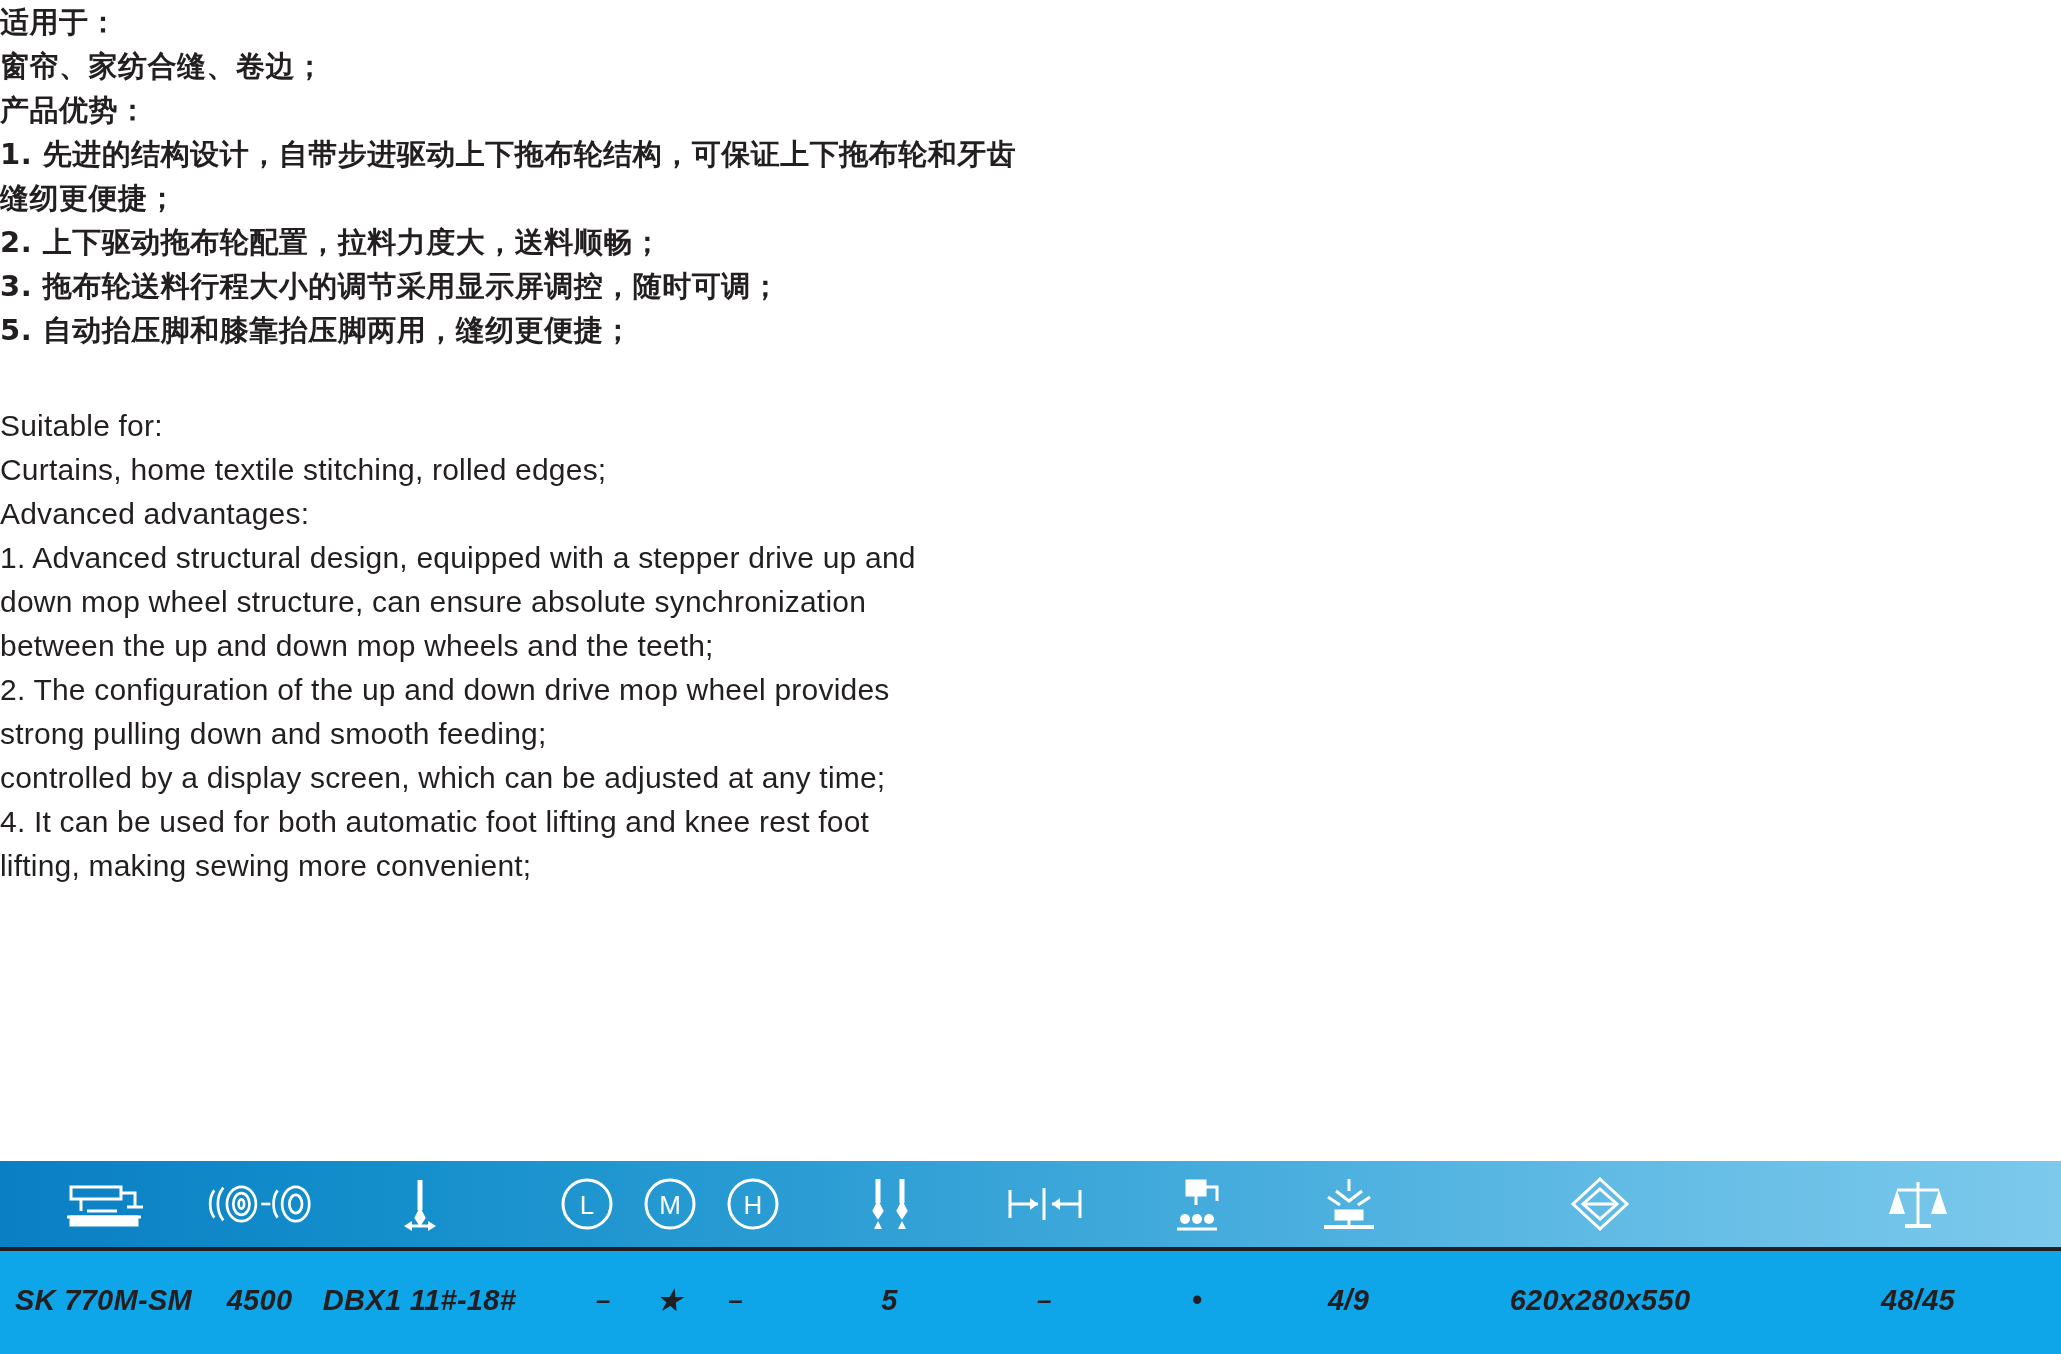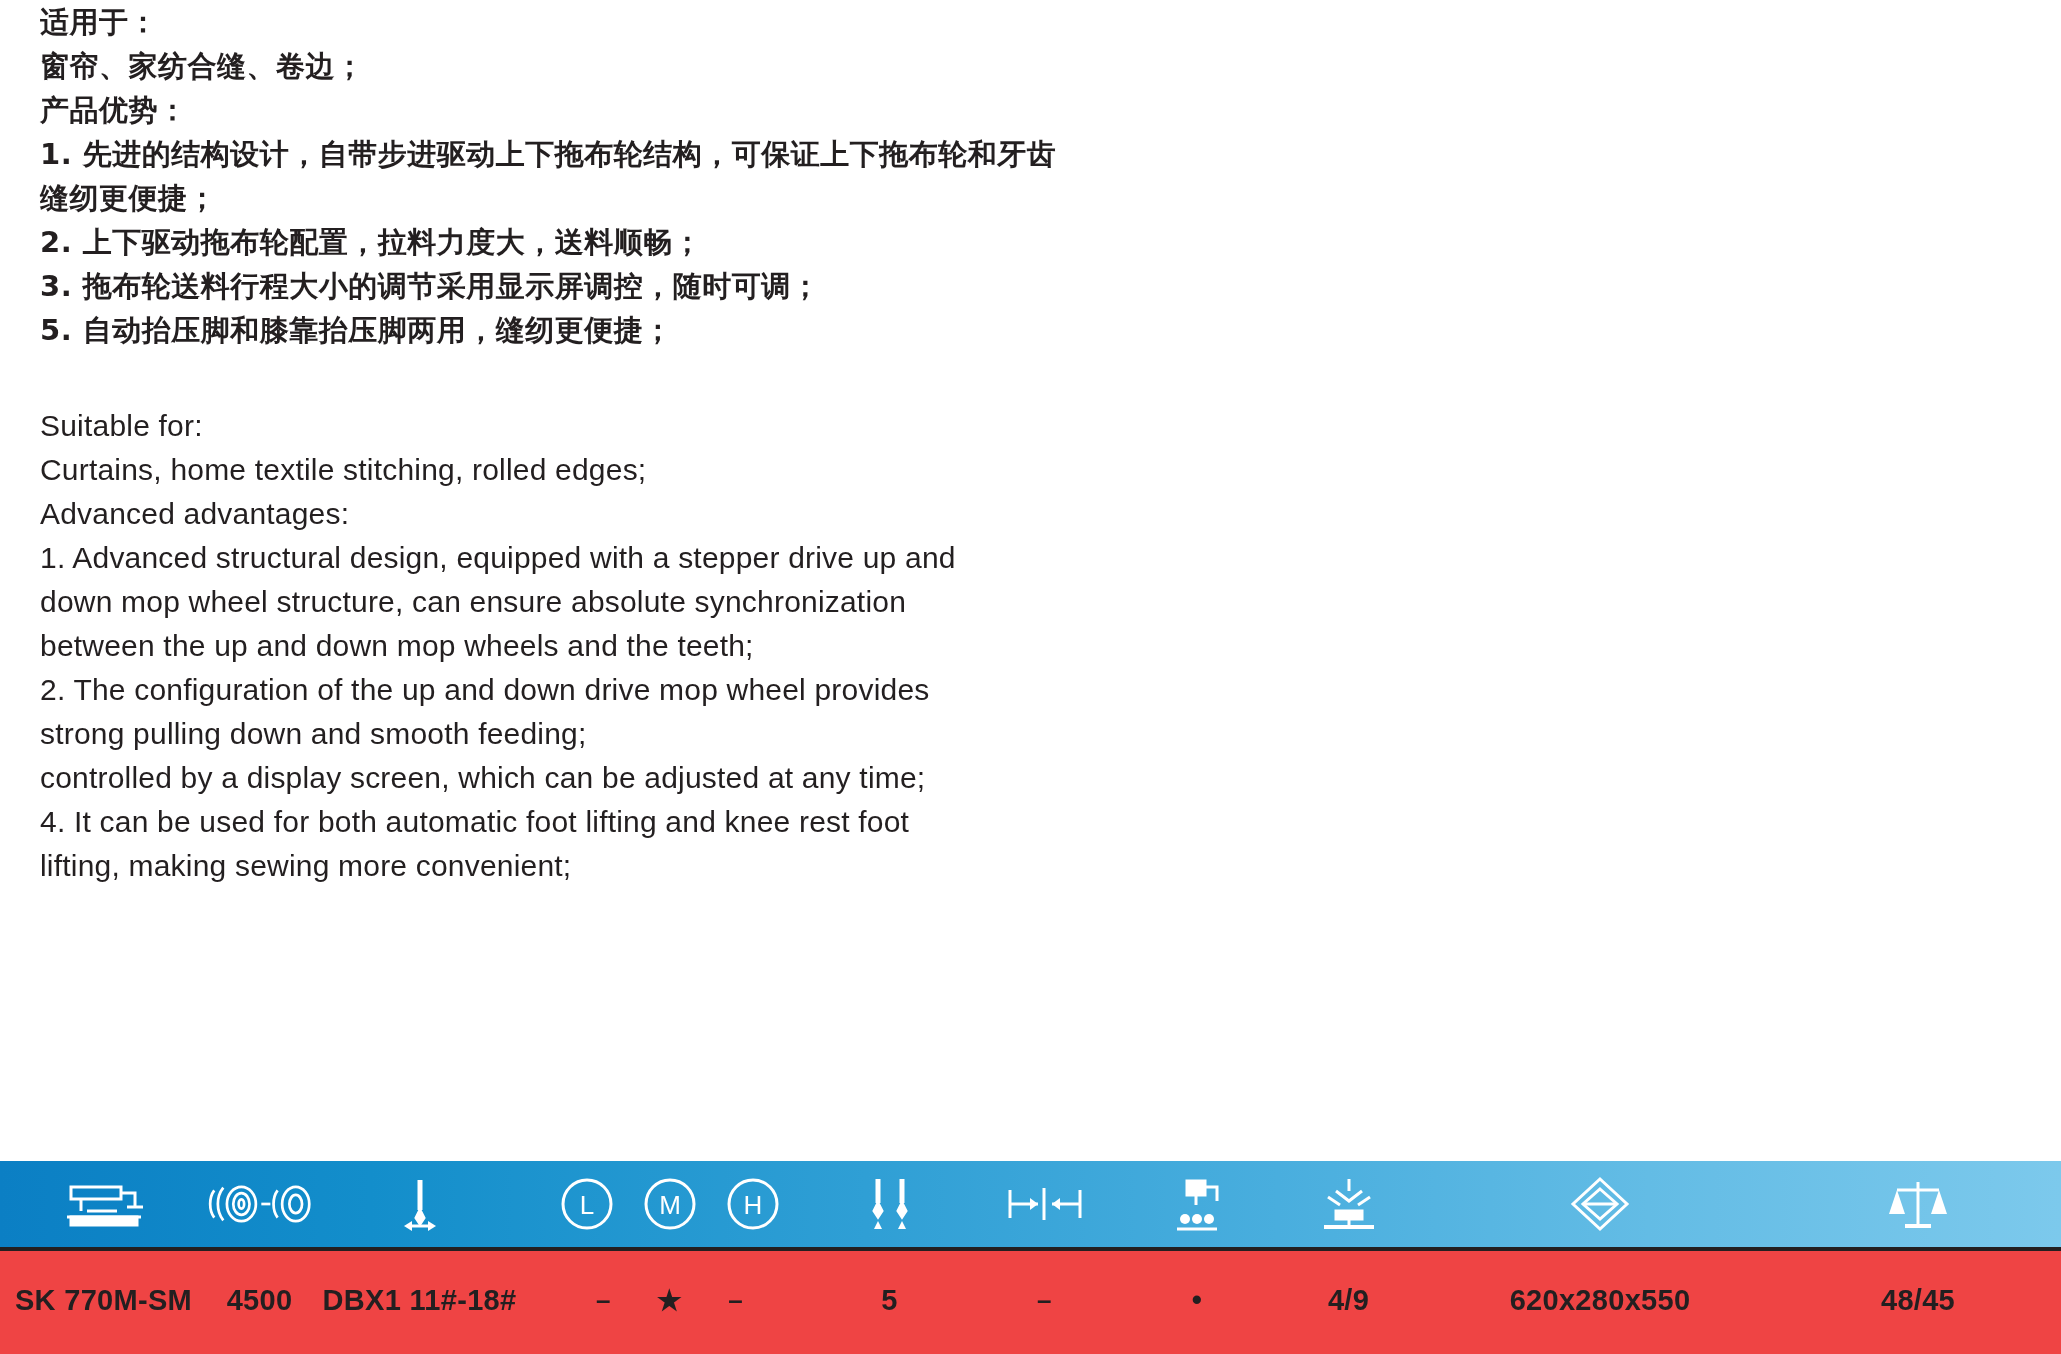--- a/index.html
+++ b/index.html
@@ -15,21 +15,20 @@
     color: #231f20;
     overflow: hidden;
   }
 
   
   .text-block {
     position: absolute;
     left: 0px;
     top: 0px;
     width: 1400px;
-    padding-left: 40px;
   }
   .line {
     font-size: 30px;
     line-height: 44px;
     letter-spacing: 0.2px;
     white-space: pre;
     color: #231f20;
     font-weight: 500;
   }
   .line.cn {
@@ -57,23 +56,24 @@
     background: linear-gradient(to right, #0b7fc4 0%, #138ecb 18%, #2f9fd5 42%, #49aede 62%, #63bce5 80%, #7cc9ec 100%);
     display: flex;
     align-items: center;
   }
   .spec-values {
     position: absolute;
     left: 0;
     top: 1247px;
     width: 2061px;
     height: 107px;
-    background: #ef4444;
+    background: #0ea5e9;
     display: flex;
     align-items: flex-end;
+    font-style: italic;
   }
   .spec-values::before {
     content: "";
     position: absolute;
     left: 0;
     top: 0;
     width: 2061px;
     height: 4px;
     background: #231f20;
   }

